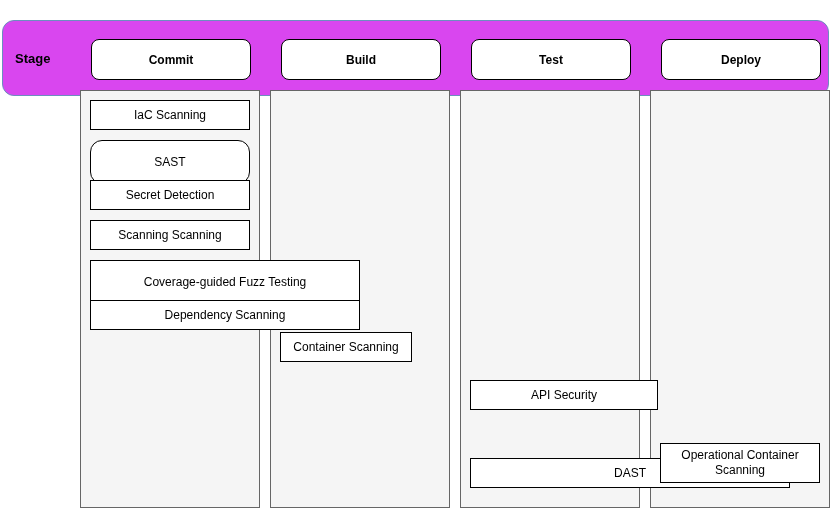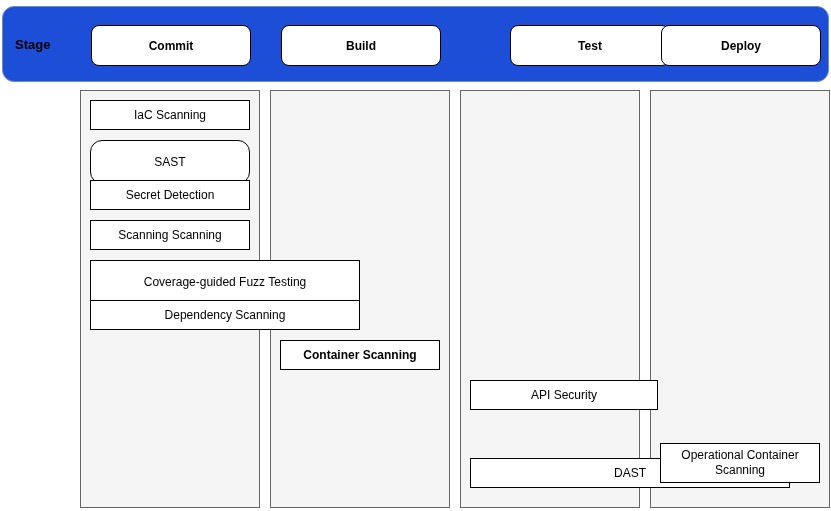--- a/index.html
+++ b/index.html
@@ -11,23 +11,23 @@
   .canvas {
     position: relative;
     width: 831px;
     height: 511px;
     background: #ffffff;
     overflow: hidden;
   }
   
   .stage-header {
     position: absolute;
-    left: 2px; top: 6px;
+    left: 2px; top: 20px;
     width: 827px; height: 76px;
-    background: #1d4ed8;
+    background: #d946ef;
     border: 1px solid #6c8ebf;
     border-radius: 12px;
   }
   .stage-label {
     position: absolute;
     left: 12px; top: 0;
     height: 100%;
     display: flex;
     align-items: center;
     font-size: 13px;
@@ -42,21 +42,21 @@
     border-radius: 8px;
     display: flex;
     align-items: center;
     justify-content: center;
     font-size: 12px;
     font-weight: bold;
     text-align: right;
   }
   .stage-node.commit { left: 88px; }
   .stage-node.build  { left: 278px; }
-  .stage-node.test   { left: 468px; margin-left: 39px; }
+  .stage-node.test   { left: 468px; }
   .stage-node.deploy { left: 658px; }
   
   .lane {
     position: absolute;
     top: 90px;
     width: 180px; height: 418px;
     background: #f5f5f5;
     border: 1px solid #666666;
   }
   .lane.commit { left: 80px; }
@@ -76,21 +76,21 @@
     line-height: 1.25;
     padding: 8px 8px;
     z-index: 2;
   }
   .task.iac        { left: 90px;  top: 100px; width: 160px; height: 30px; }
   .task.sast       { left: 90px;  top: 140px; width: 160px; height: 44px; border-radius: 12px; }
   .task.secret     { left: 90px;  top: 180px; width: 160px; height: 30px; }
   .task.license    { left: 90px;  top: 220px; width: 160px; height: 30px; }
   .task.fuzz       { left: 90px;  top: 260px; width: 270px; height: 45px; }
   .task.dependency { left: 90px;  top: 300px; width: 270px; height: 30px; }
-  .task.container  { left: 280px; top: 340px; width: 160px; height: 30px; font-weight: bold; }
+  .task.container  { left: 280px; top: 332px; width: 132px; height: 30px; }
   .task.api        { left: 470px; top: 380px; width: 188px; height: 30px; }
   .task.dast       { left: 470px; top: 420px; width: 320px; height: 30px; margin-top: 38px; }
   .task.opcontainer{ left: 660px; top: 443px; width: 160px; height: 40px; }
 </style>
 </head>
 <body>
 
 <div class="canvas">
 
   <div class="stage-header">

